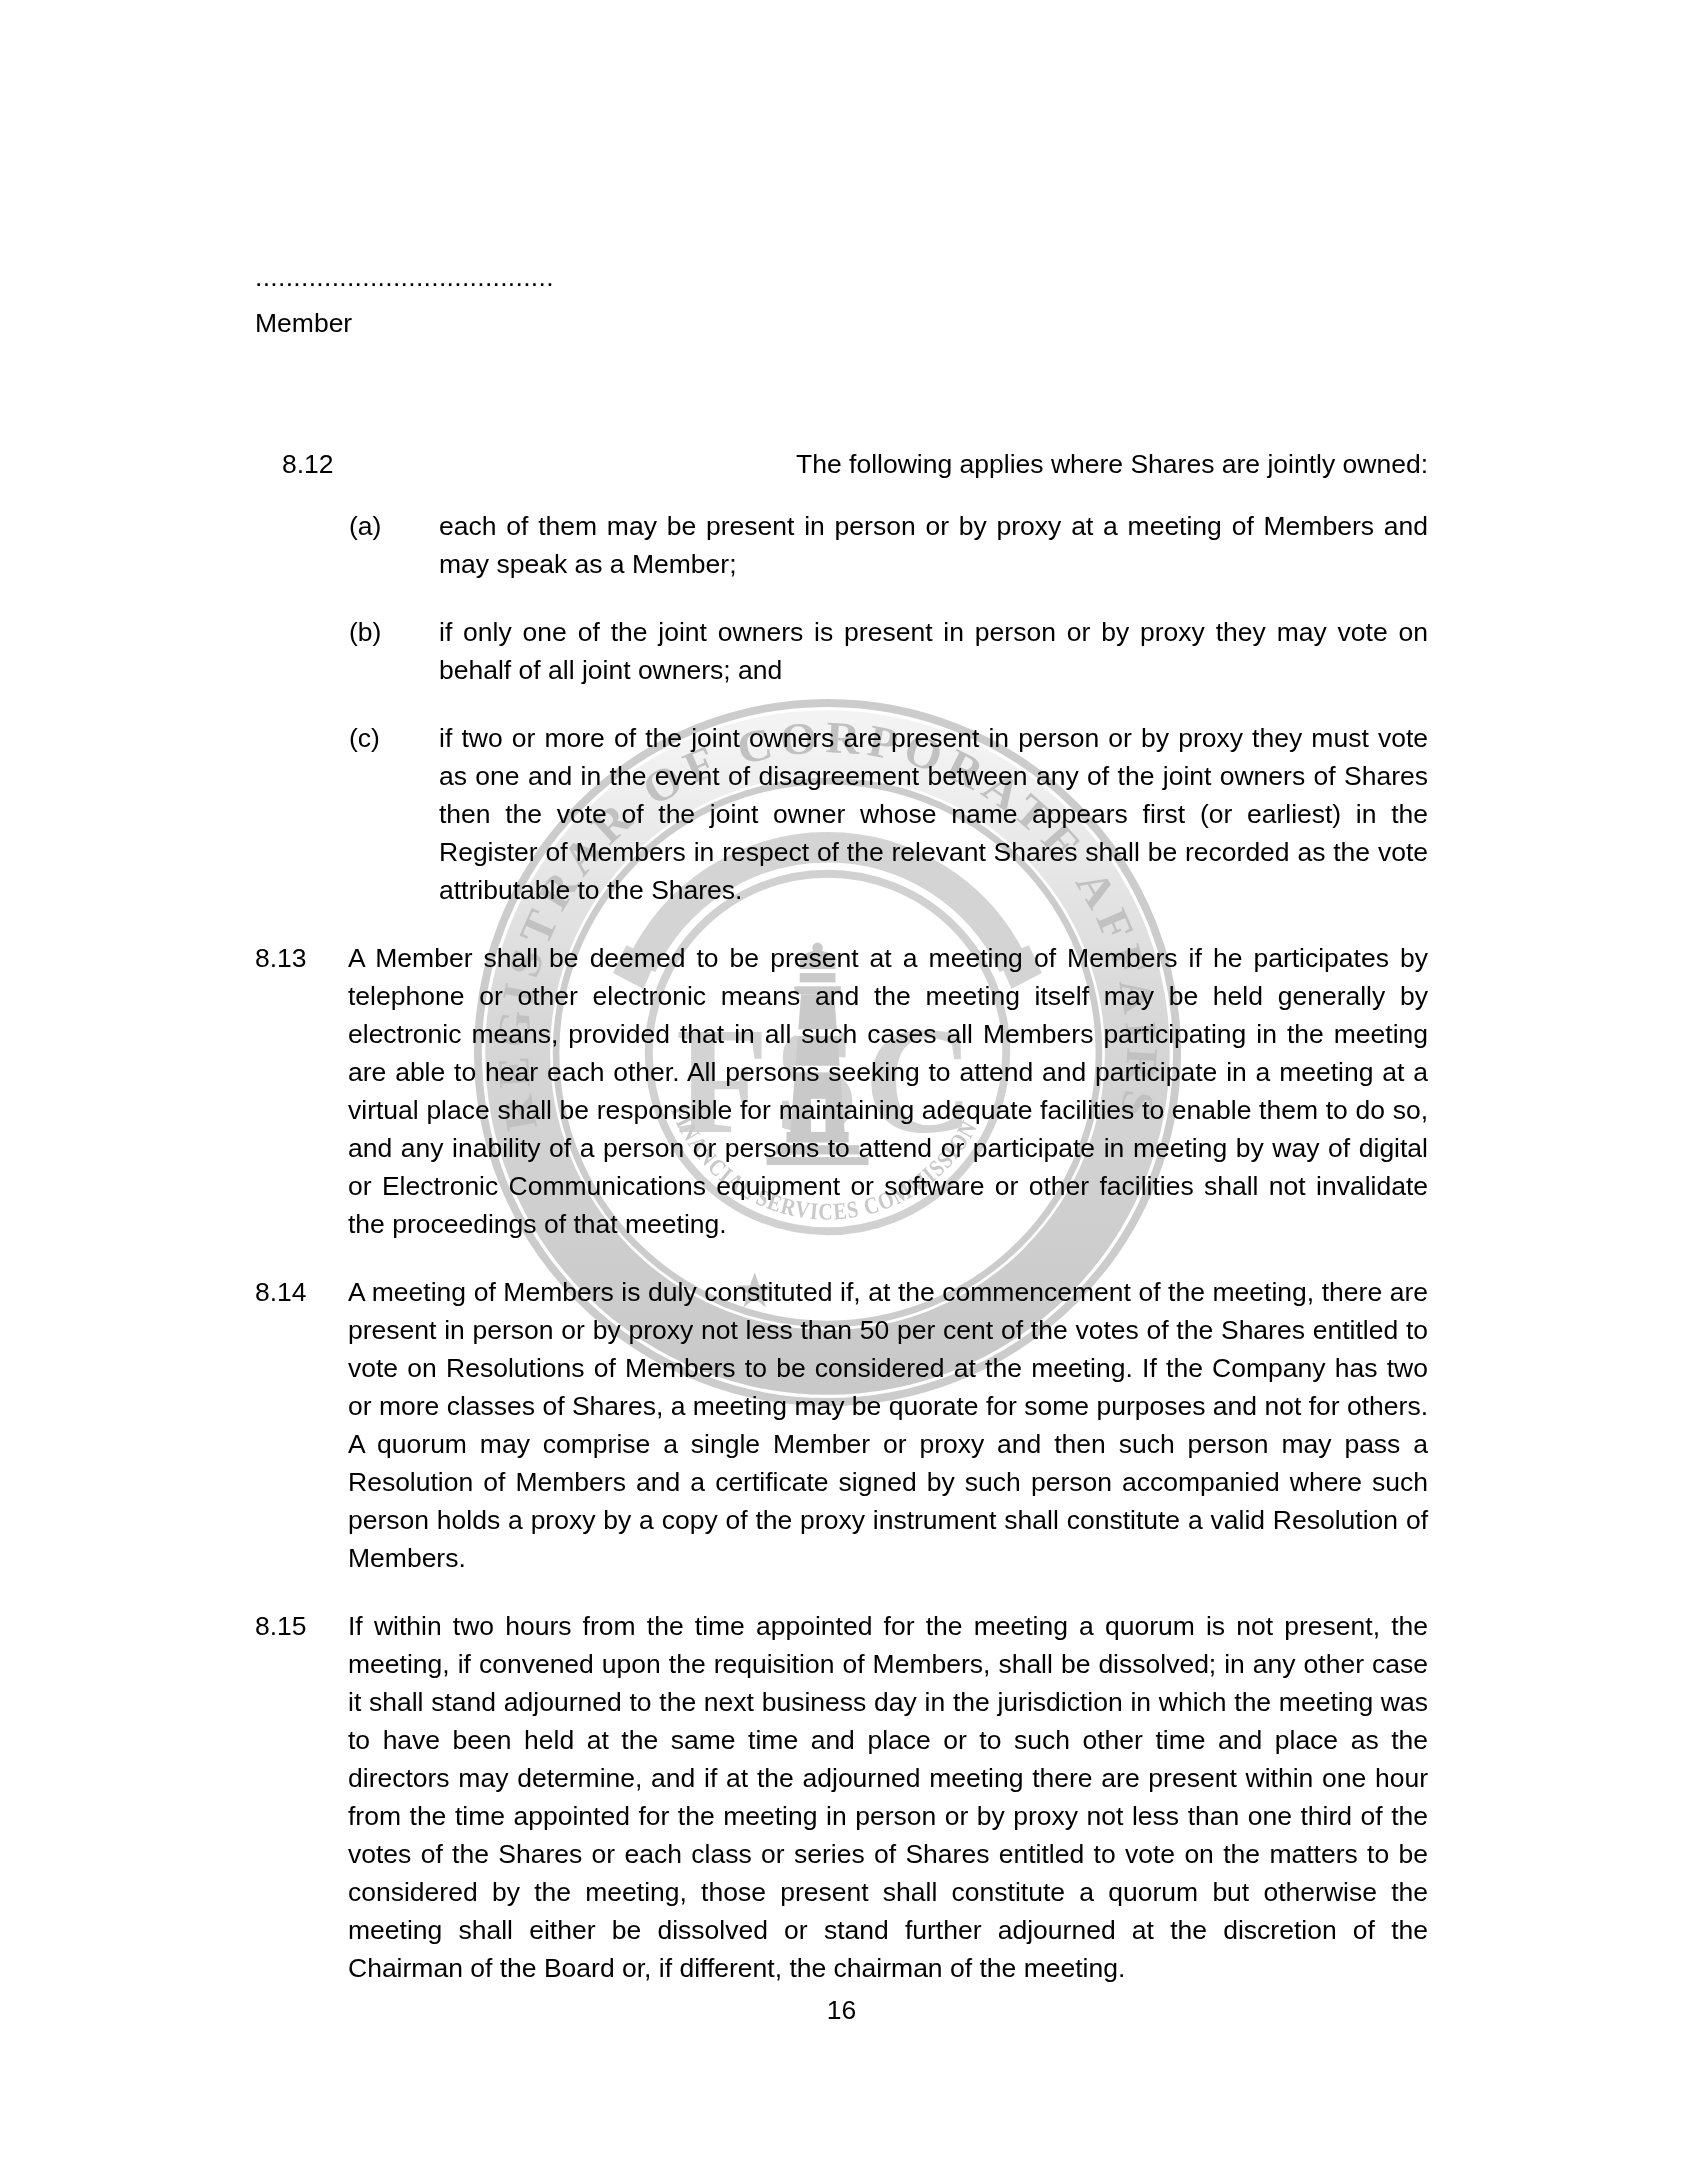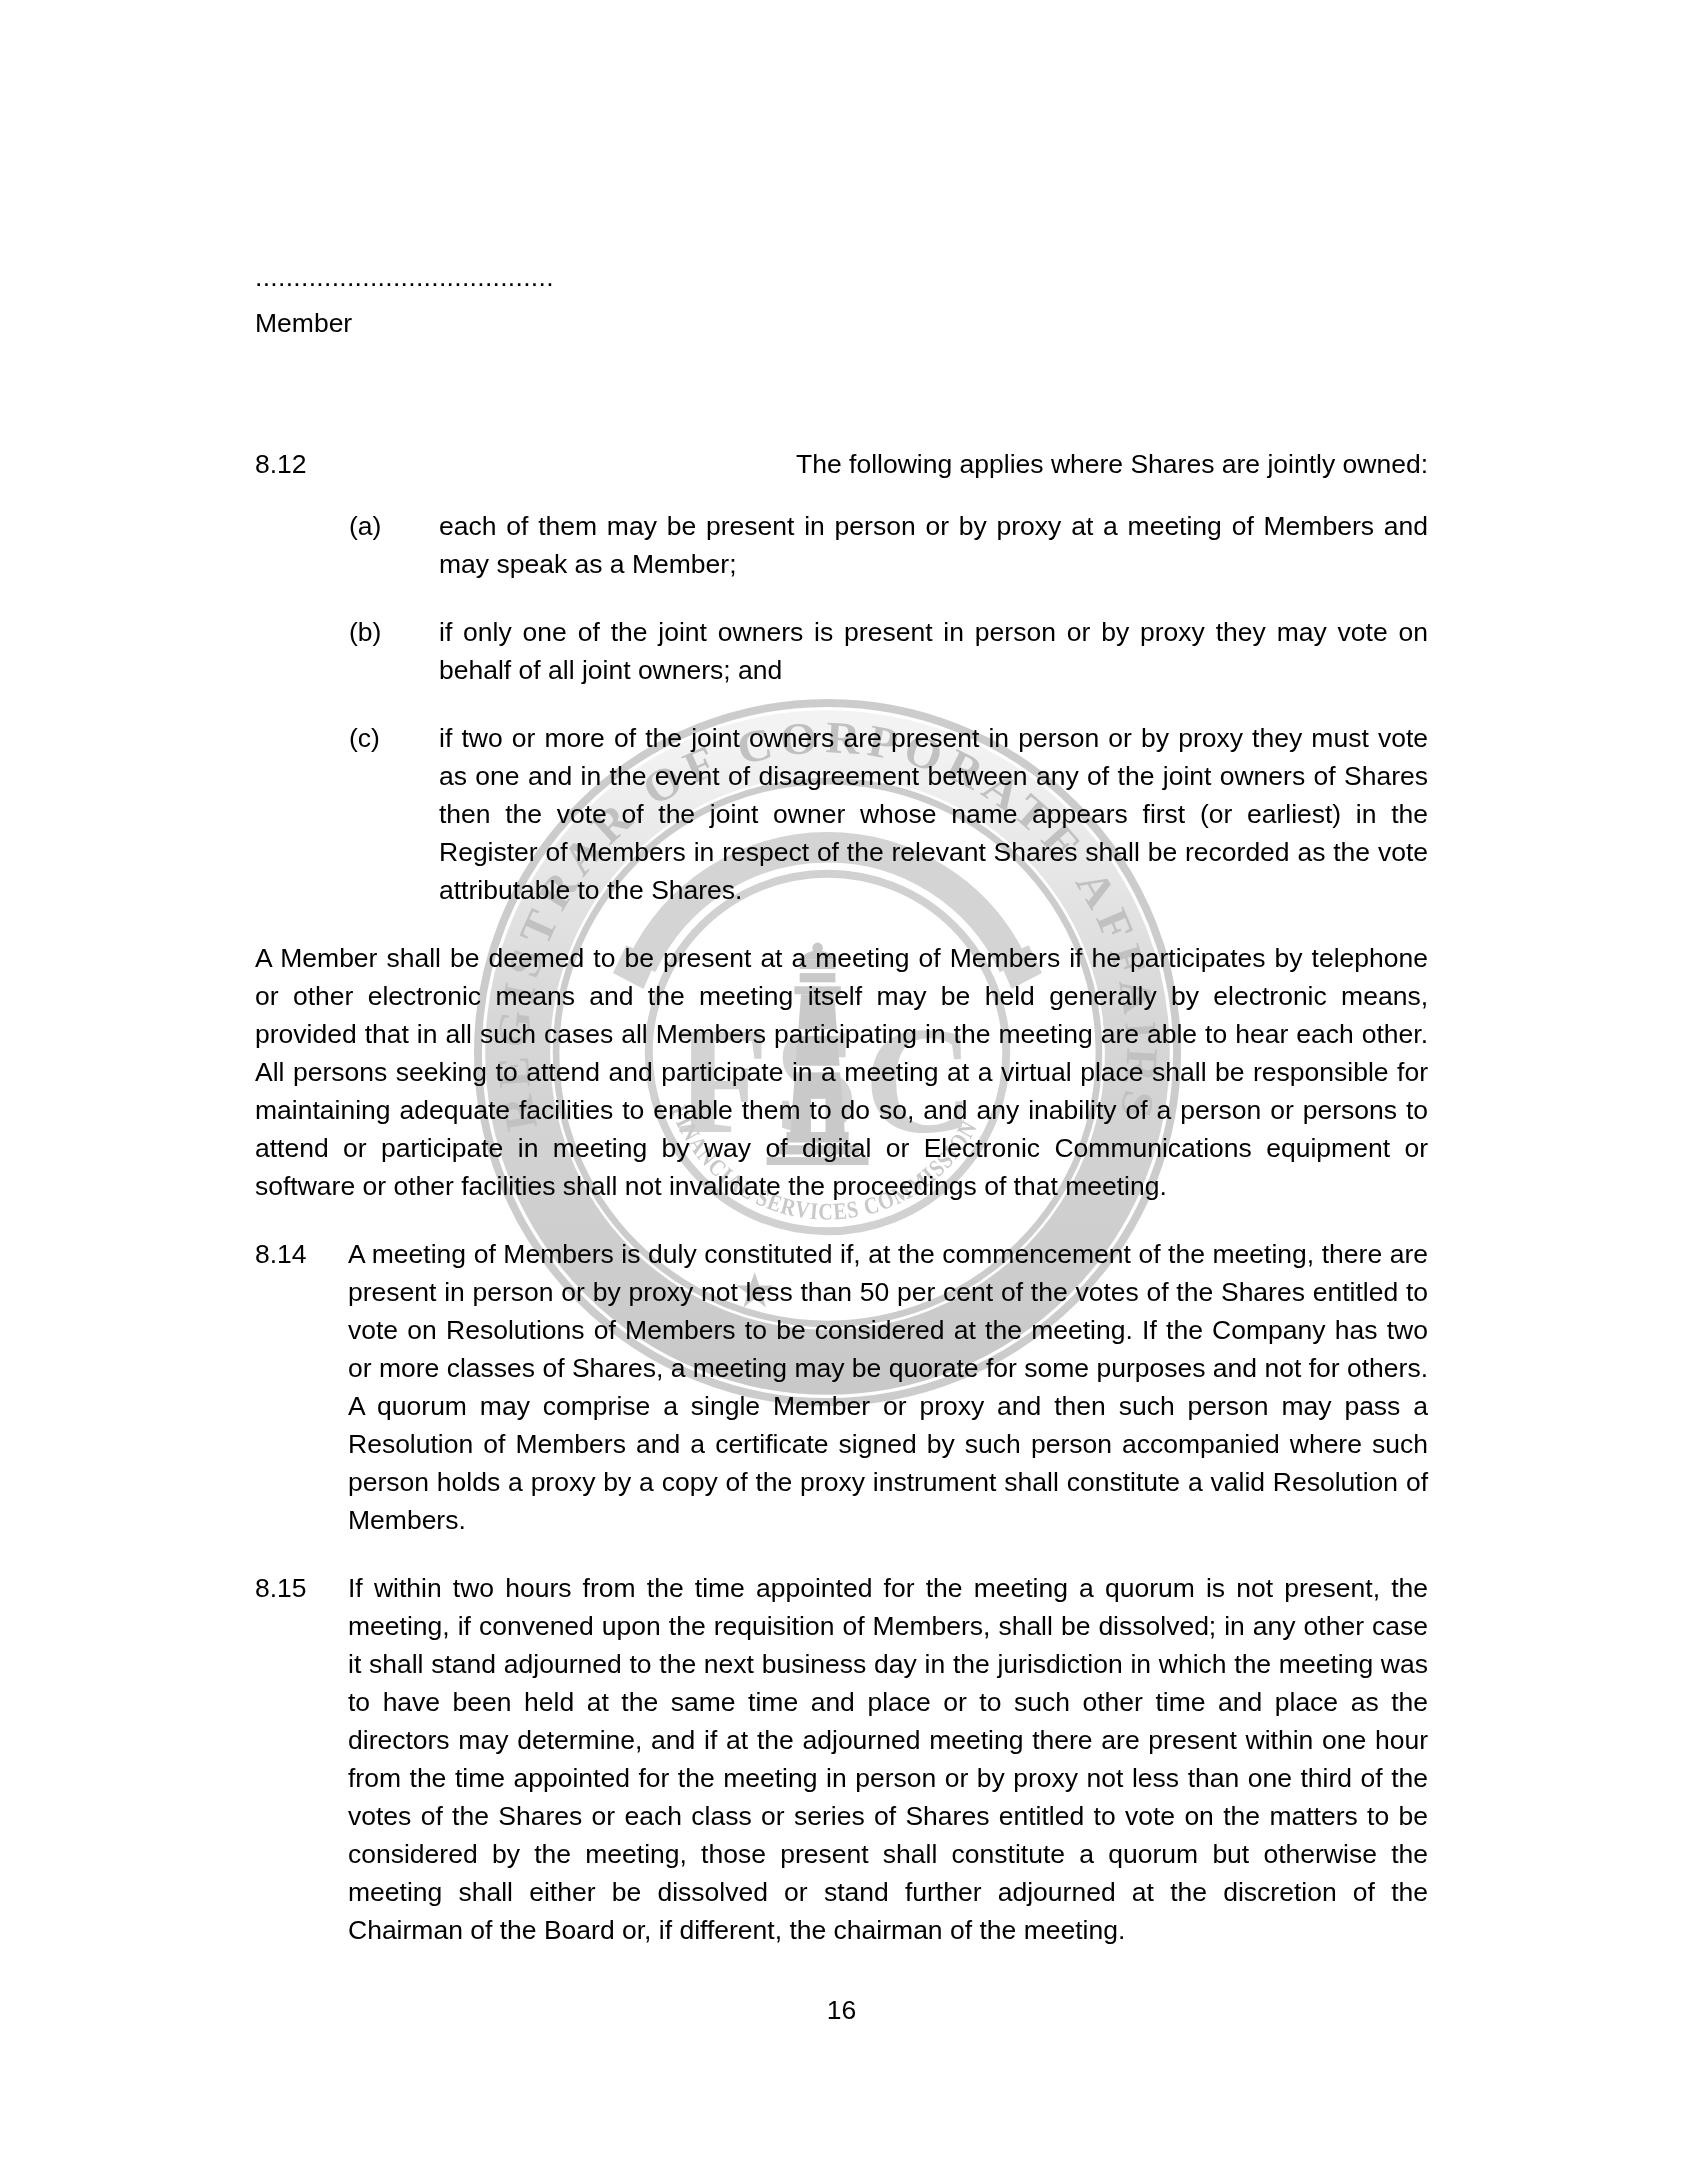--- a/index.html
+++ b/index.html
@@ -20,21 +20,21 @@
     top: 258px;
     width: 1173px;
     z-index: 2;
   }
   .sig-dots {
     letter-spacing: 0.3px;
     white-space: nowrap;
   }
   .sig-label { margin-top: 8px; }
   .clause { display: flex; }
-  .clause-first { margin-top: 103px; }
+  .clause-first { margin-top: 103px; margin-left: 27px; }
   .clause + .clause, .sub + .clause { margin-top: 30px; }
   .clause-num { width: 93px; flex: 0 0 93px; }
   .clause-body { flex: 1 1 auto; text-align: justify; }
   .clause-body.intro { text-align: right; }
   .sub { display: flex; margin-left: 94px; margin-top: 24px; }
   .sub + .sub { margin-top: 30px; }
   .sub-label { width: 90px; flex: 0 0 90px; }
   .sub-body { flex: 1 1 auto; text-align: justify; }
   .page-number {
     position: absolute;
@@ -133,20 +133,21 @@
       <div class="sub-label">(b)</div>
       <div class="sub-body">if only one of the joint owners is present in person or by proxy they may vote on behalf of all joint owners; and</div>
     </div>
 
     <div class="sub">
       <div class="sub-label">(c)</div>
       <div class="sub-body">if two or more of the joint owners are present in person or by proxy they must vote as one and in the event of disagreement between any of the joint owners of Shares then the vote of the joint owner whose name appears first (or earliest) in the Register of Members in respect of the relevant Shares shall be recorded as the vote attributable to the Shares.</div>
     </div>
 
     <div class="clause">
+      <div class="clause-num">8.13</div>
       <div class="clause-body">A Member shall be deemed to be present at a meeting of Members if he participates by telephone or other electronic means and the meeting itself may be held generally by electronic means, provided that in all such cases all Members participating in the meeting are able to hear each other. All persons seeking to attend and participate in a meeting at a virtual place shall be responsible for maintaining adequate facilities to enable them to do so, and any inability of a person or persons to attend or participate in meeting by way of digital or Electronic Communications equipment or software or other facilities shall not invalidate the proceedings of that meeting.</div>
     </div>
 
     <div class="clause">
       <div class="clause-num">8.14</div>
       <div class="clause-body">A meeting of Members is duly constituted if, at the commencement of the meeting, there are present in person or by proxy not less than 50 per cent of the votes of the Shares entitled to vote on Resolutions of Members to be considered at the meeting. If the Company has two or more classes of Shares, a meeting may be quorate for some purposes and not for others. A quorum may comprise a single Member or proxy and then such person may pass a Resolution of Members and a certificate signed by such person accompanied where such person holds a proxy by a copy of the proxy instrument shall constitute a valid Resolution of Members.</div>
     </div>
 
     <div class="clause">
       <div class="clause-num">8.15</div>

